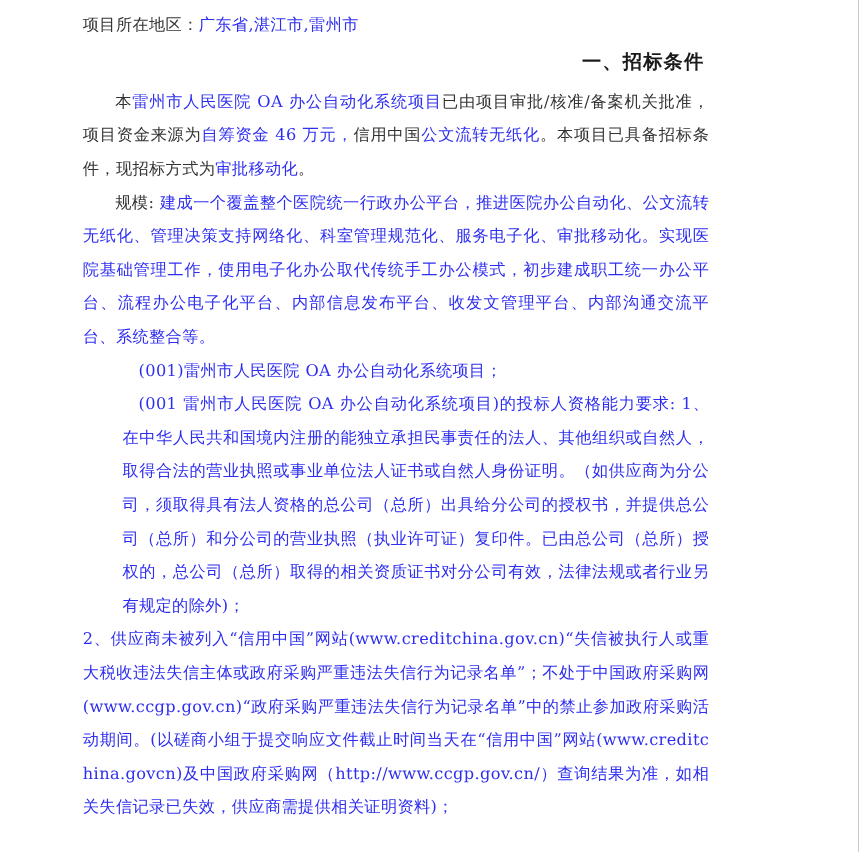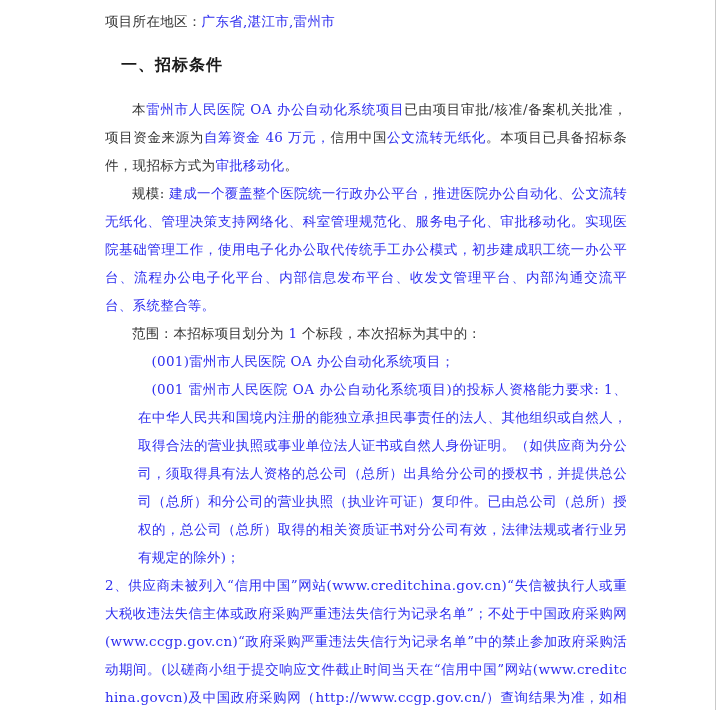--- a/index.html
+++ b/index.html
@@ -13,54 +13,53 @@
     overflow: hidden;
     font-family: "DejaVu Serif", "Liberation Serif", serif;
   }
   .page {
     position: relative;
     box-sizing: border-box;
     width: 716px;
     height: 710px;
     background: #ffffff;
     border-right: 1px solid #c9c9c9;
-    padding: 7px 89px 0 105px;
+    padding: 7px 89px 0 69px;
   }
   .doc-body { width: 522px; }
   .para {
     margin: 0;
     font-size: 13.5px;
     line-height: 28px;
     text-align: justify;
     letter-spacing: 0.3px;
     word-break: break-all;
   }
   .heading {
-    margin: 16px;
+    margin: 4px;
     font-size: 16px;
     line-height: 28px;
     font-weight: bold;
     color: #1a1a1a;
     font-family: "Liberation Sans", "DejaVu Sans", sans-serif;
     letter-spacing: 1px;
-    text-align: left;
+    text-align: right;
   }
   .indent-0 { text-indent: 0; }
   .indent-1 { text-indent: 1em; margin-left: 33px; }
   .indent-2 { text-indent: 2em; }
   .run-black { color: #333333; }
   .run-blue  { color: #2e2ef0; }
 </style>
 </head>
 <body>
 
 <div class="page">
   <div class="doc-body">
       <p class="para indent-0"><span class="run-black">项目所在地区：</span><span class="run-blue">广东省,湛江市,雷州市</span></p>
       <h3 class="heading">一、招标条件</h3>
       <p class="para indent-2"><span class="run-black">本</span><span class="run-blue">雷州市人民医院 OA 办公自动化系统项目</span><span class="run-black">已由项目审批/核准/备案机关批准，项目资金来源为</span><span class="run-blue">自筹资金 46 万元，</span><span class="run-black">信用中国</span><span class="run-blue">公文流转无纸化</span><span class="run-black">。本项目已具备招标条件，现招标方式为</span><span class="run-blue">审批移动化</span><span class="run-black">。</span></p>
       <p class="para indent-2"><span class="run-black">规模: </span><span class="run-blue">建成一个覆盖整个医院统一行政办公平台，推进医院办公自动化、公文流转无纸化、管理决策支持网络化、科室管理规范化、服务电子化、审批移动化。实现医院基础管理工作，使用电子化办公取代传统手工办公模式，初步建成职工统一办公平台、流程办公电子化平台、内部信息发布平台、收发文管理平台、内部沟通交流平台、系统整合等。</span></p>
-      <p class="para indent-2"><span class="run-black">范围：本招标项目划分为 </span><span class="run-blue">1</span><span class="run-black"> 个标段，本次招标为其中的：</span></p>
       <p class="para indent-1"><span class="run-blue">(001)雷州市人民医院 OA 办公自动化系统项目；</span></p>
       <p class="para indent-1"><span class="run-blue">(001 雷州市人民医院 OA 办公自动化系统项目)的投标人资格能力要求: 1、在中华人民共和国境内注册的能独立承担民事责任的法人、其他组织或自然人，取得合法的营业执照或事业单位法人证书或自然人身份证明。（如供应商为分公司，须取得具有法人资格的总公司（总所）出具给分公司的授权书，并提供总公司（总所）和分公司的营业执照（执业许可证）复印件。已由总公司（总所）授权的，总公司（总所）取得的相关资质证书对分公司有效，法律法规或者行业另有规定的除外)；</span></p>
       <p class="para indent-0"><span class="run-blue">2、供应商未被列入“信用中国”网站(www.creditchina.gov.cn)“失信被执行人或重大税收违法失信主体或政府采购严重违法失信行为记录名单”；不处于中国政府采购网(www.ccgp.gov.cn)“政府采购严重违法失信行为记录名单”中的禁止参加政府采购活动期间。(以磋商小组于提交响应文件截止时间当天在“信用中国”网站(www.creditchina.govcn)及中国政府采购网（http://www.ccgp.gov.cn/）查询结果为准，如相关失信记录已失效，供应商需提供相关证明资料)；</span></p>
     </div>
 </div>
 
 </body></html>

